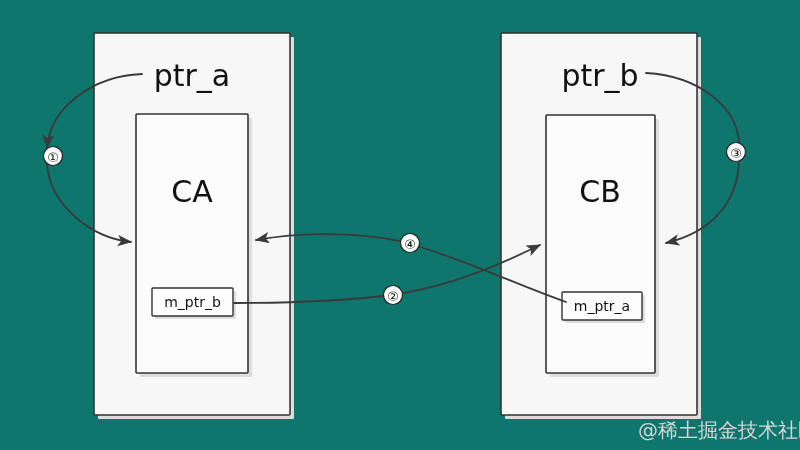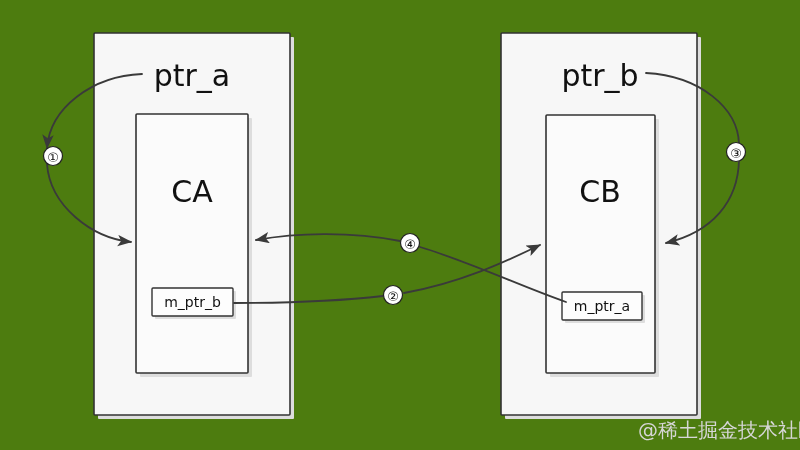--- a/index.html
+++ b/index.html
@@ -4,21 +4,21 @@
 <style>
   html, body {
     margin: 0;
     padding: 0;
     background: #ffffff;
   }
   #canvas {
     position: relative;
     width: 800px;
     height: 450px;
-    background: #4d7c0f;
+    background: #0f766e;
     overflow: hidden;
     font-family: "DejaVu Sans", sans-serif;
   }
   #diagram-svg {
     position: absolute;
     left: 0;
     top: 0;
     width: 800px;
     height: 450px;
   }

